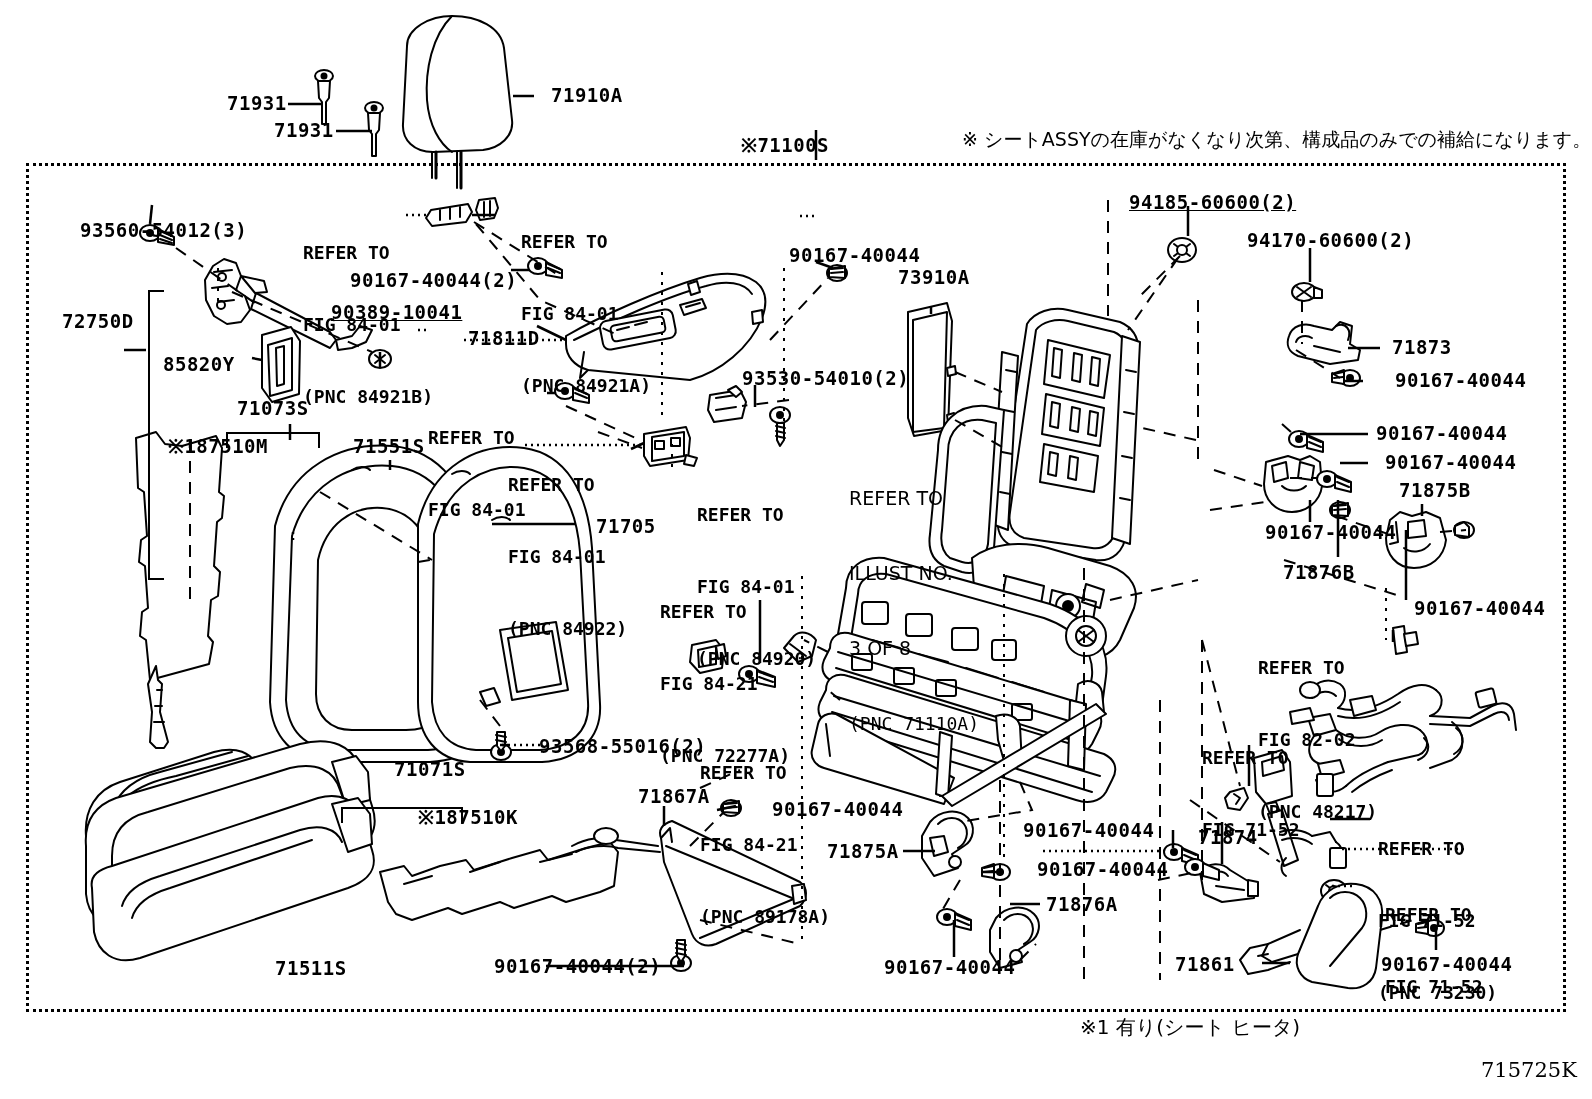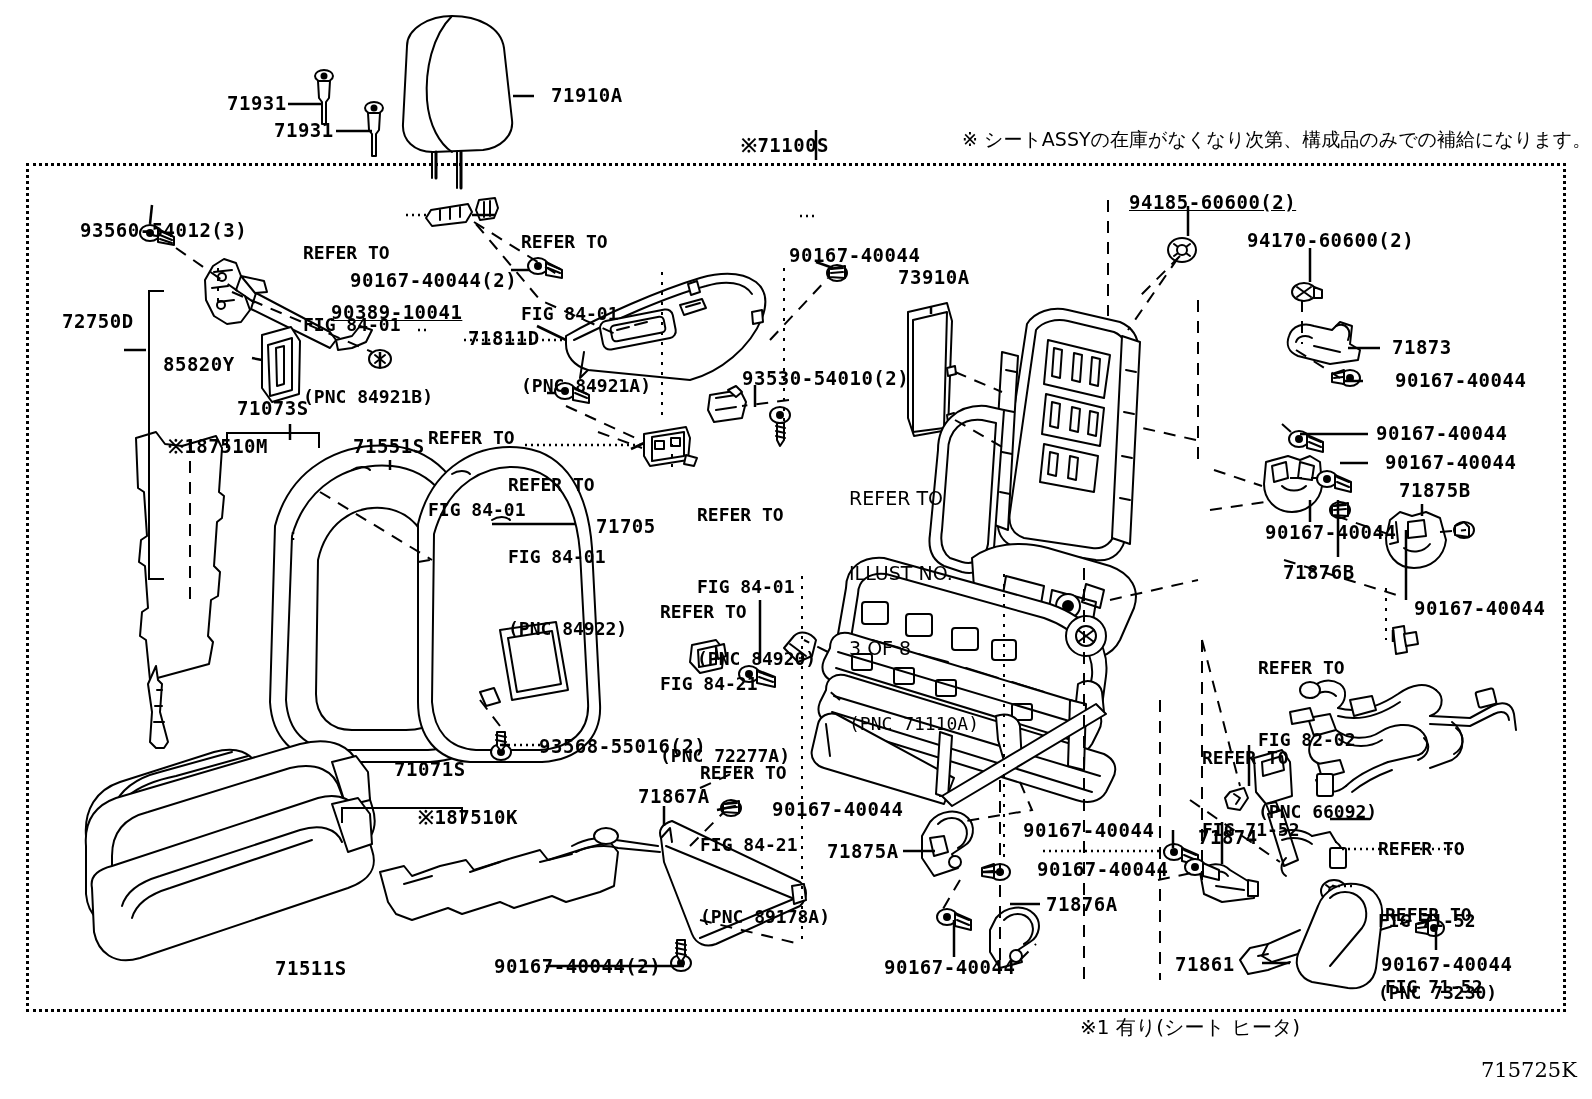--- a/index.html
+++ b/index.html
@@ -777,21 +777,21 @@
 
   <div class="ref" style="left:700px;top:713px;">
     <div>REFER TO</div>
     <div>FIG 84-21</div>
     <div>(PNC 89178A)</div>
   </div>
 
   <div class="ref" style="left:1258px;top:608px;">
     <div>REFER TO</div>
     <div>FIG 82-02</div>
-    <div>(PNC 66092)</div>
+    <div>(PNC 48217)</div>
   </div>
 
   <div class="ref" style="left:1202px;top:698px;">
     <div>REFER TO</div>
     <div>FIG 71-52</div>
   </div>
 
   <div class="ref" style="left:1378px;top:789px;">
     <div>REFER TO</div>
     <div>FIG 71-52</div>

